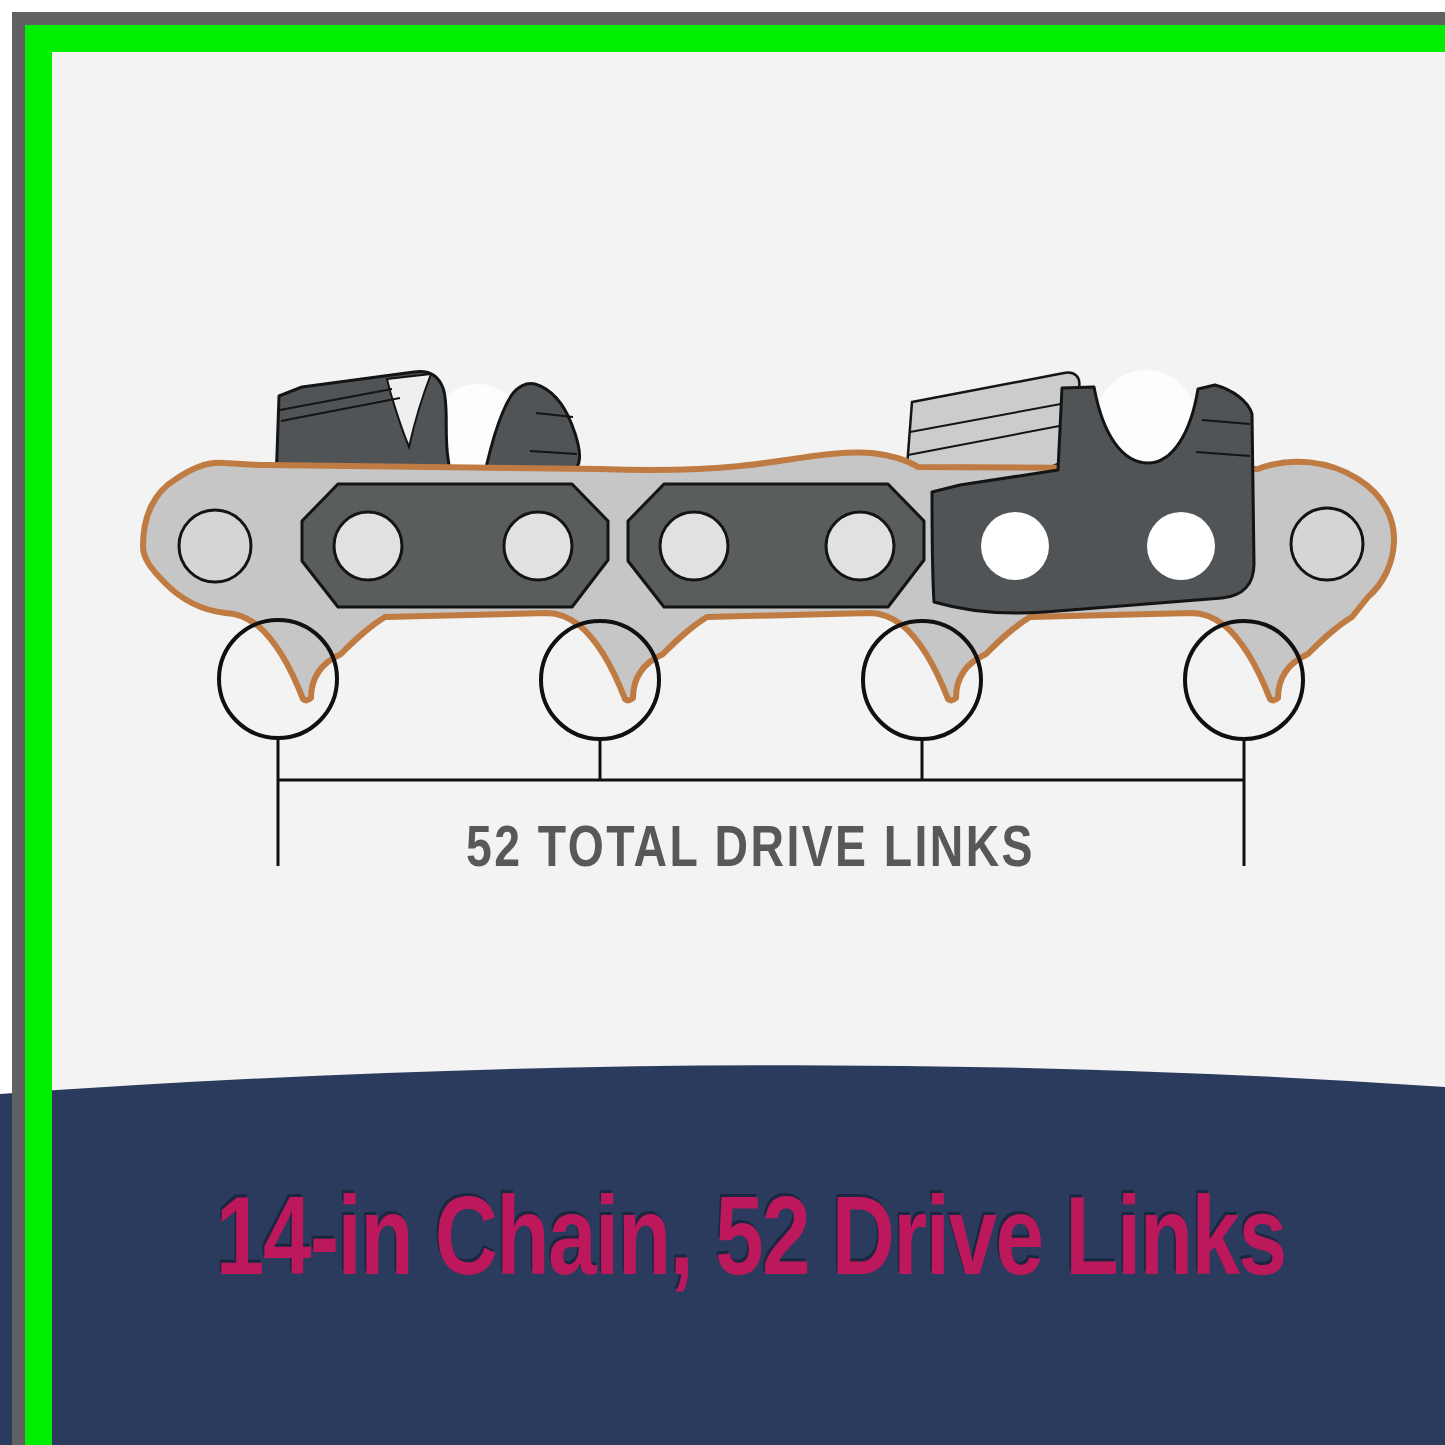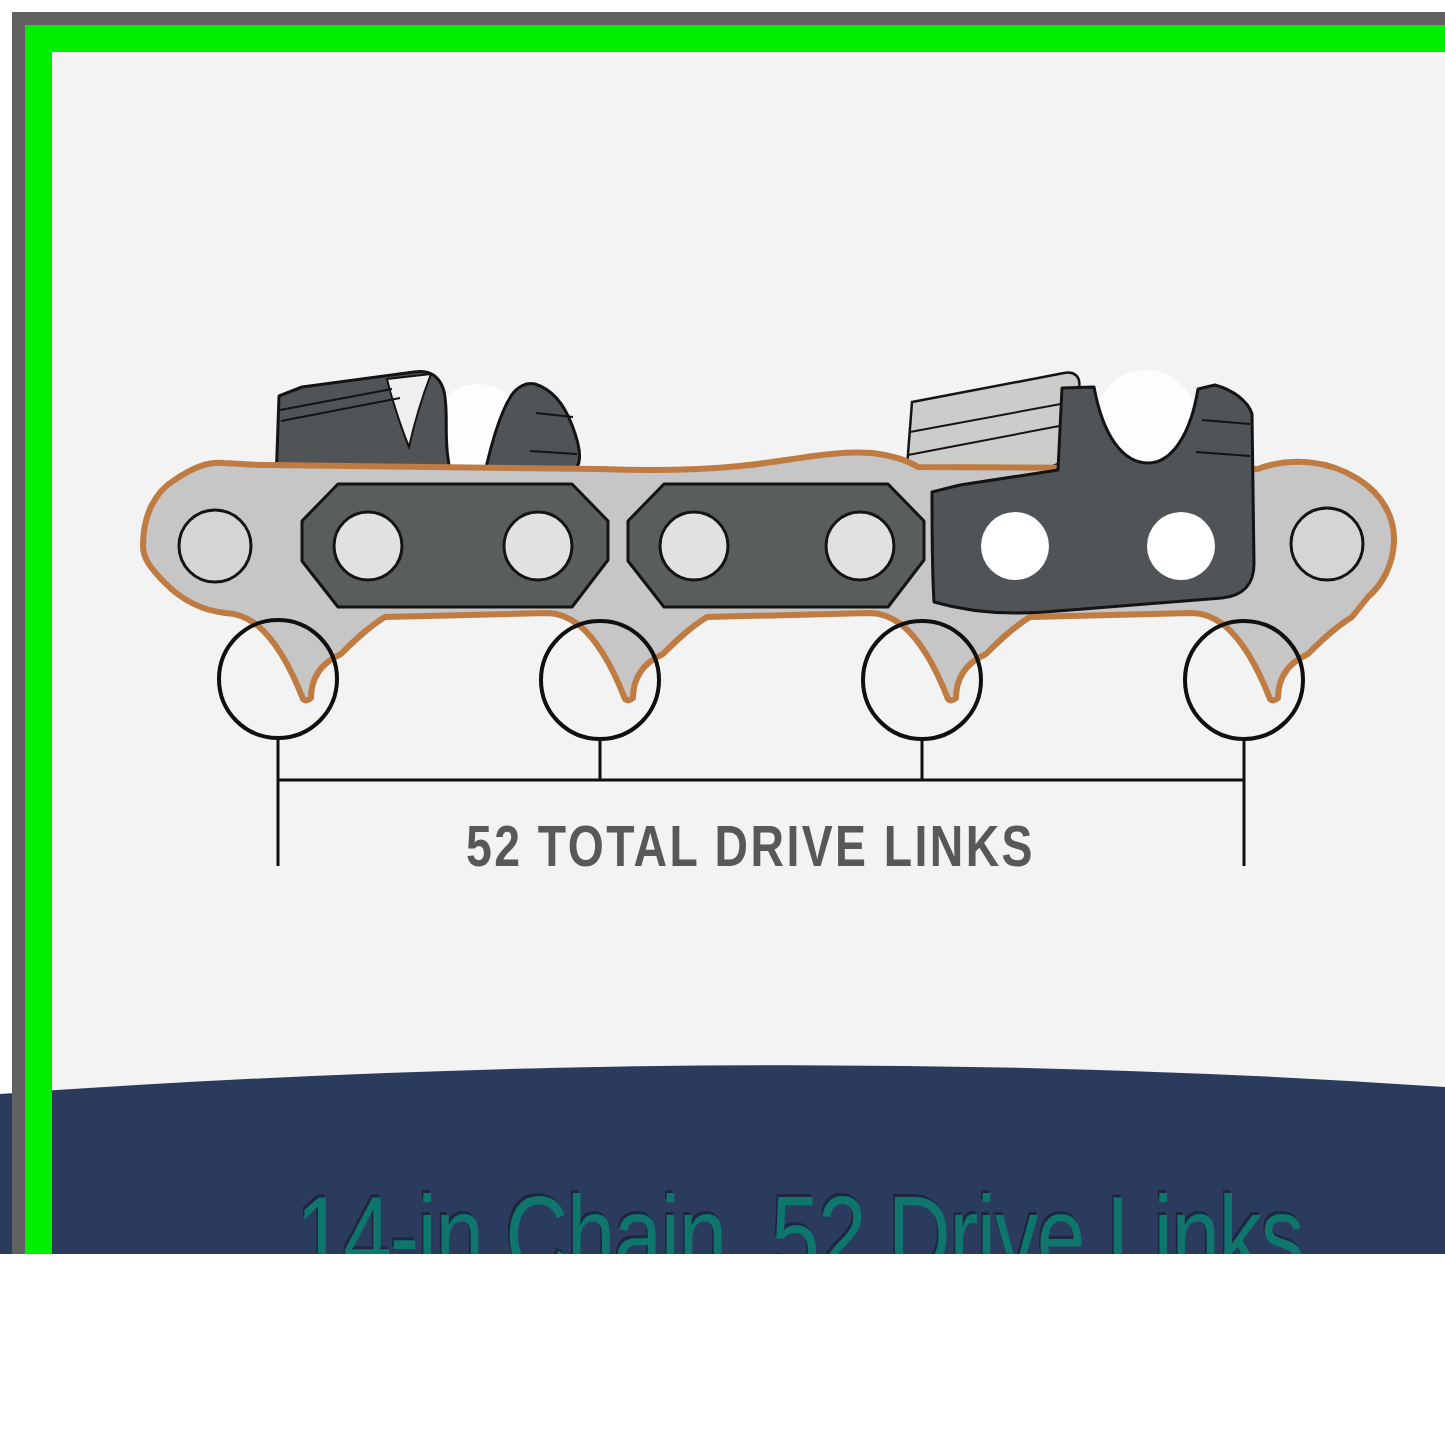--- a/index.html
+++ b/index.html
@@ -1,18 +1,18 @@
 <!DOCTYPE html>
 <html><head>
 <meta charset="utf-8">
 <style>
   html,body{margin:0;padding:0;background:#ffffff;}
   .canvas{
     position:relative;
-    width:1445px;height:1254px;
+    width:1445px;height:1445px;
     background:#ffffff;
     overflow:hidden;
     font-family:"Liberation Sans","DejaVu Sans",sans-serif;
   }
   .content-bg{
     position:absolute;left:52px;top:52px;right:0;bottom:0;
     background:#f2f3f2;
   }
   .diagram-svg{position:absolute;left:0;top:0;width:1445px;height:1445px;}
   .frame-gray-top{position:absolute;left:12px;top:12px;right:0;height:13px;background:#616161;}
@@ -20,22 +20,22 @@
   .frame-green-top{position:absolute;left:25px;top:25px;right:0;height:27px;background:#00ef00;}
   .frame-green-left{position:absolute;left:25px;top:25px;width:27px;bottom:0;background:#00ef00;}
   .callout-label{
     position:absolute;left:250px;top:817px;width:1000px;
     text-align:center;font-weight:bold;font-size:58px;line-height:58px;
     letter-spacing:3px;color:#58585a;white-space:nowrap;
   }
   .callout-label .squeeze{display:inline-block;transform:scaleX(0.80);transform-origin:50% 50%;}
   .banner-title{
     position:absolute;left:56px;top:1180px;right:0;
-    text-align:right;font-weight:normal;font-size:112px;line-height:112px;
-    letter-spacing:-2px;color:#0f766e;white-space:nowrap;
+    text-align:center;font-weight:bold;font-size:112px;line-height:112px;
+    letter-spacing:-2px;color:#be185d;white-space:nowrap;
     text-shadow:-2px -3px 0 rgba(10,14,24,0.45);
   }
   .banner-title .squeeze{display:inline-block;transform:scaleX(0.78);transform-origin:50% 50%;}
 </style>
 </head>
 <body>
 
 <div class="canvas">
 
   <div class="content-bg"></div>

